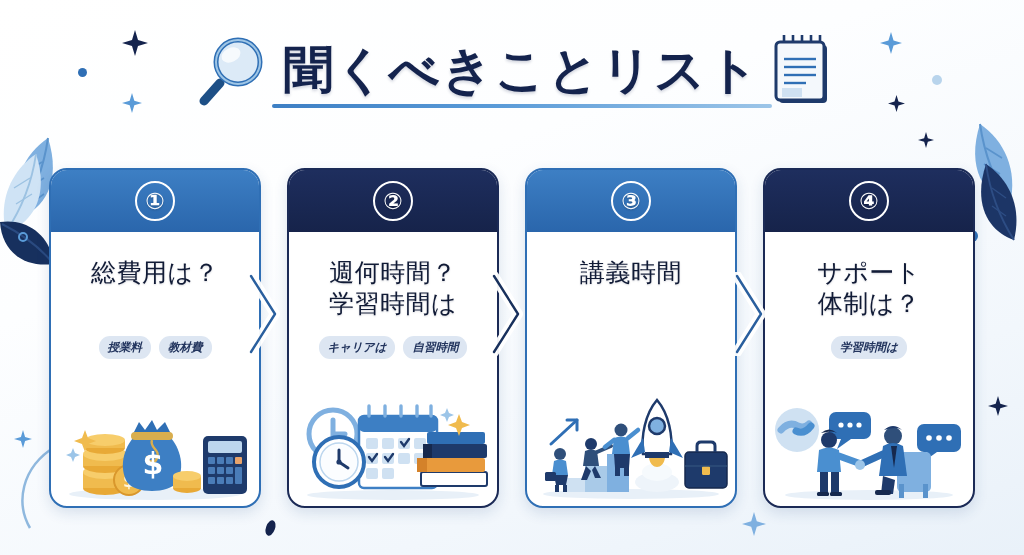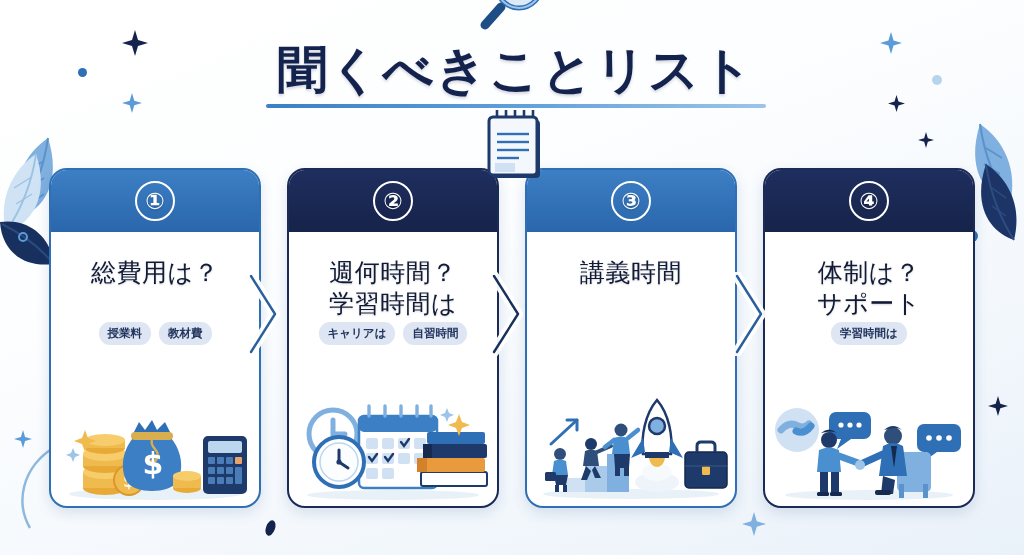--- a/index.html
+++ b/index.html
@@ -25,21 +25,20 @@
 
   
   .header {
     position: absolute;
     top: 18px; left: 8px; right: 0;
     height: 115px;
     display: flex;
     align-items: center;
     justify-content: center;
     z-index: 3;
-    flex-direction: column;
   }
 
   .title-wrap { position: relative; display: flex; flex-direction: column; align-items: center; }
 
   .main-title {
     font-size: 50px;
     font-weight: 700;
     color: #14234d;
     letter-spacing: 2px;
     line-height: 1.08;
@@ -130,23 +129,25 @@
     text-shadow: 0 1px 2px rgba(17,27,54,0.16);
     min-height: 64px;
     padding: 0 6px;
   }
 
   .tags {
     display: flex;
     align-items: center;
     justify-content: center;
     gap: 8px;
+    margin-top: 14px;
     width: 100%;
     padding: 0 8px;
     min-height: 22px;
+    font-style: italic;
   }
   .tag {
     background: #dde6f2;
     color: #23355e;
     font-size: 11.5px;
     font-weight: 700;
     border-radius: 11px;
     padding: 4px 9px;
     white-space: nowrap;
   }
@@ -478,22 +479,22 @@
       </div>
     </div>
   </div>
 
   <div class="card navy">
     <div class="card-head">
       <div class="num-badge">④</div>
     </div>
     <div class="card-body">
       <div class="card-title">
+        <div>サポート</div>
         <div>体制は？</div>
-        <div>サポート</div>
       </div>
       <div class="tags">
         <span class="tag">学習時間は</span>
       </div>
       <div class="illus">
         <svg width="196" height="104" viewBox="0 0 196 104">
           <ellipse cx="98" cy="99" rx="84" ry="5" fill="#e8f0f8"></ellipse>
 
           <circle cx="26" cy="34" r="22" fill="#cfe1f2"></circle>
           <path d="M10 34 q8 -9 17 -4 q6 3 11 -2" stroke="#7fb0e0" stroke-width="7" fill="none" stroke-linecap="round"></path>

